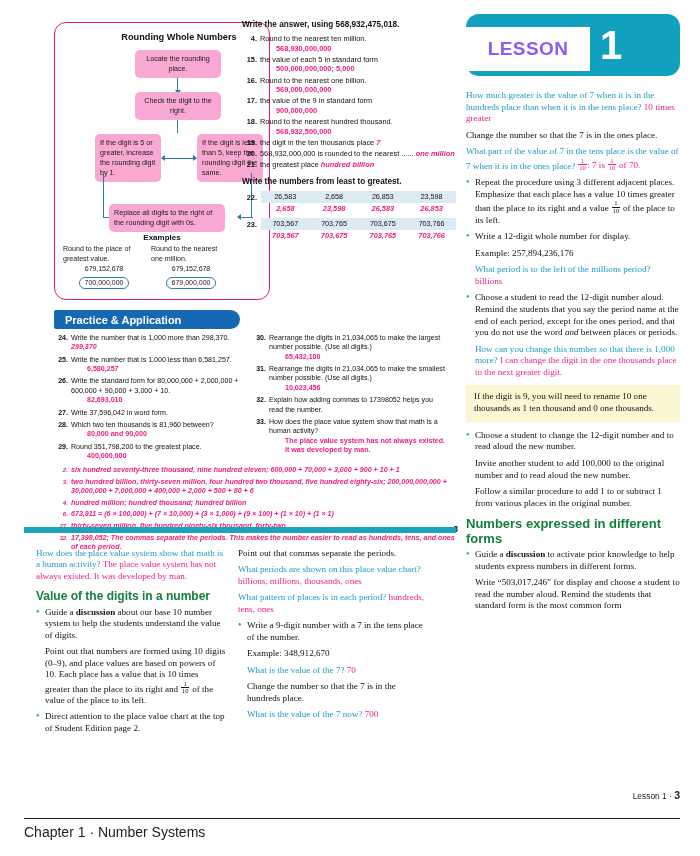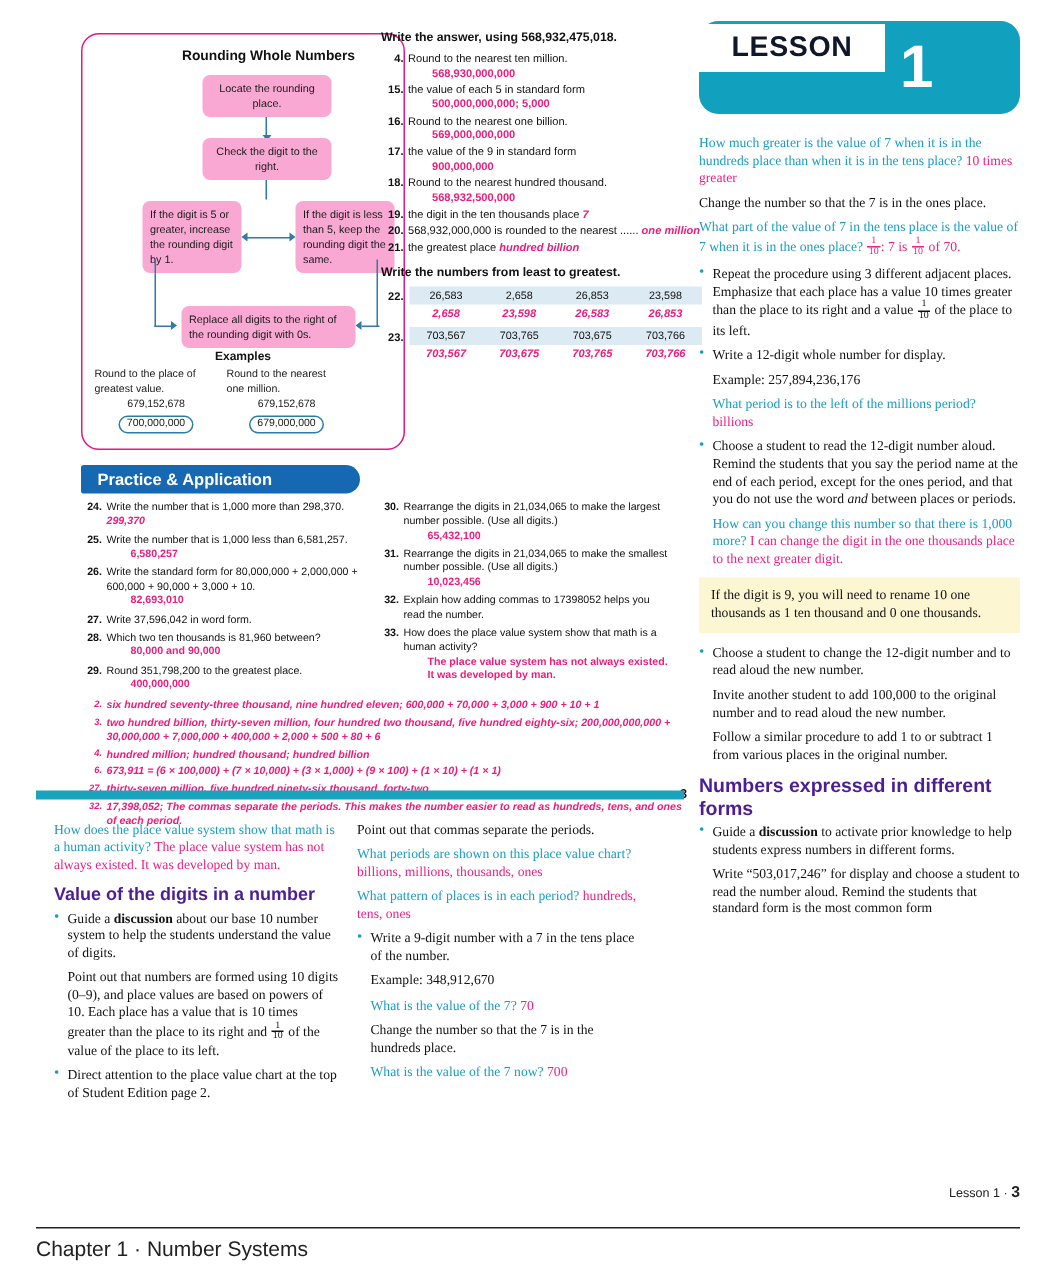--- a/index.html
+++ b/index.html
@@ -43,21 +43,21 @@
     border-radius:5px;
     font-family:"Liberation Sans", sans-serif;
     font-size:7.2px; line-height:1.38; color:#1a1a1a;
     padding:4px 5px;
     box-sizing:border-box;
   }
   .fb1 { left:46px; top:2px; width:86px; text-align:center; }
   .fb2 { left:46px; top:44px; width:86px; text-align:center; }
   .fb3 { left:6px;  top:86px; width:66px; }
   .fb4 { left:108px;top:86px; width:66px; }
-  .fb5 { left:32px; top:156px; width:116px; }
+  .fb5 { left:20px; top:156px; width:116px; }
   .arrowline { position:absolute; background:#2d7ca6; }
   .ar-v1 { left:88px; top:30px; width:1.3px; height:13px; }
   .ar-v2 { left:88px; top:72px; width:1.3px; height:13px; }
   .ar-head { position:absolute; width:0; height:0; }
   .ah-down { border-left:3px solid transparent; border-right:3px solid transparent; border-top:4px solid #2d7ca6; }
   .ah-right{ border-top:3px solid transparent; border-bottom:3px solid transparent; border-left:4px solid #2d7ca6; }
   .ah-left { border-top:3px solid transparent; border-bottom:3px solid transparent; border-right:4px solid #2d7ca6; }
 
   .examples-label {
     position:absolute; left:0; right:0; top:210px; text-align:center;
@@ -67,21 +67,21 @@
   .ex-l { left:8px; width:82px; }
   .ex-r { left:96px; width:80px; }
   .ex-num { text-align:center; margin-top:1px; letter-spacing:-0.1px; }
   .ex-ans {
     display:inline-block; margin:2px auto 0; padding:0.5px 5px;
     border:1px solid #2d7ca6; border-radius:9px; font-size:7px;
   }
   .ex-ans-wrap { text-align:center; }
 
   
-  .sp-right { position:absolute; left:218px; top:6px; width:214px;margin-left:12px; }
+  .sp-right { position:absolute; left:218px; top:6px; width:214px; }
   .sp-head {
     font-family:"Liberation Sans", sans-serif;
     font-weight:bold; font-size:8.2px; color:#111; margin-bottom:5px;
   }
   .q-row { font-family:"Liberation Sans", sans-serif; font-size:7.4px; line-height:1.3; margin-bottom:1.5px; display:flex; }
   .q-num { font-weight:bold; min-width:15px; text-align:right; padding-right:3px; flex:none; }
   .q-body { flex:1; }
   .ans { color:#ec1c7d; font-weight:bold; font-style:italic; }
   .ans-blk { color:#ec1c7d; font-weight:bold; display:block;padding-left:16px; }
 
@@ -130,46 +130,46 @@
 
   
   .tc { position:absolute; top:548px; font-size:9.1px; line-height:1.26; }
   .tc-left { left:36px; width:190px; }
   .tc-right { left:238px; width:190px; }
   .tc p { margin:0 0 5px 0; }
   .ask { color:#1a9cc4; }
   .resp { color:#ec2184; }
   .tc-h {
     font-family:"Liberation Sans", sans-serif;
-    color:#4c1d95; font-weight:bold; font-size:12px;
+    color:#15803d; font-weight:bold; font-size:12px;
     line-height:1.12; margin:8px 0 3px 0;
   }
   .bul { position:relative; padding-left:9px; margin:0 0 4px 0; }
   .bul:before {
     content:"\2022"; position:absolute; left:0; top:-1px; color:#1a9cc4; font-size:10px;
   }
   .ind { padding-left:9px; margin:0 0 5px 0; }
   .frac { display:inline-block; vertical-align:-0.32em; text-align:center; font-size:6.6px; line-height:1.02; margin:0 0.5px; }
   .frac .n { display:block; border-bottom:0.8px solid currentColor; padding:0 1px; }
   .frac .d { display:block; padding:0 1px; }
 
   
   .sidebar {
     position:absolute; left:466px; top:14px; width:214px; height:790px;
   }
   .lesson-header {
     position:relative; width:214px; height:62px;
     background:#11a0be; border-radius:13px 13px 13px 13px;
   }
   .lesson-word {
-    position:absolute; left:0px; top:2px; width:124px; height:32px;
+    position:absolute; left:0px; top:13px; width:124px; height:44px;
     background:#fff;
     display:flex; align-items:center; justify-content:center;
     font-family:"Liberation Sans", sans-serif; font-weight:bold;
-    font-size:19px; color:#0f172a; letter-spacing:0.4px;
+    font-size:19px; color:#8b5cf6; letter-spacing:0.4px;
   }
   .lesson-num {
     position:absolute; left:134px; top:4px;
     font-family:"Liberation Sans", sans-serif; font-weight:bold;
     font-size:40px; color:#fff; line-height:54px;
   }
   .sb-body { margin-top:14px; font-size:9.1px; line-height:1.27; }
   .sb-body p { margin:0 0 5px 0; }
   .note-box {
     background:#fdf6d3; padding:6px 8px 7px 8px; margin:7px 0 8px 0;

